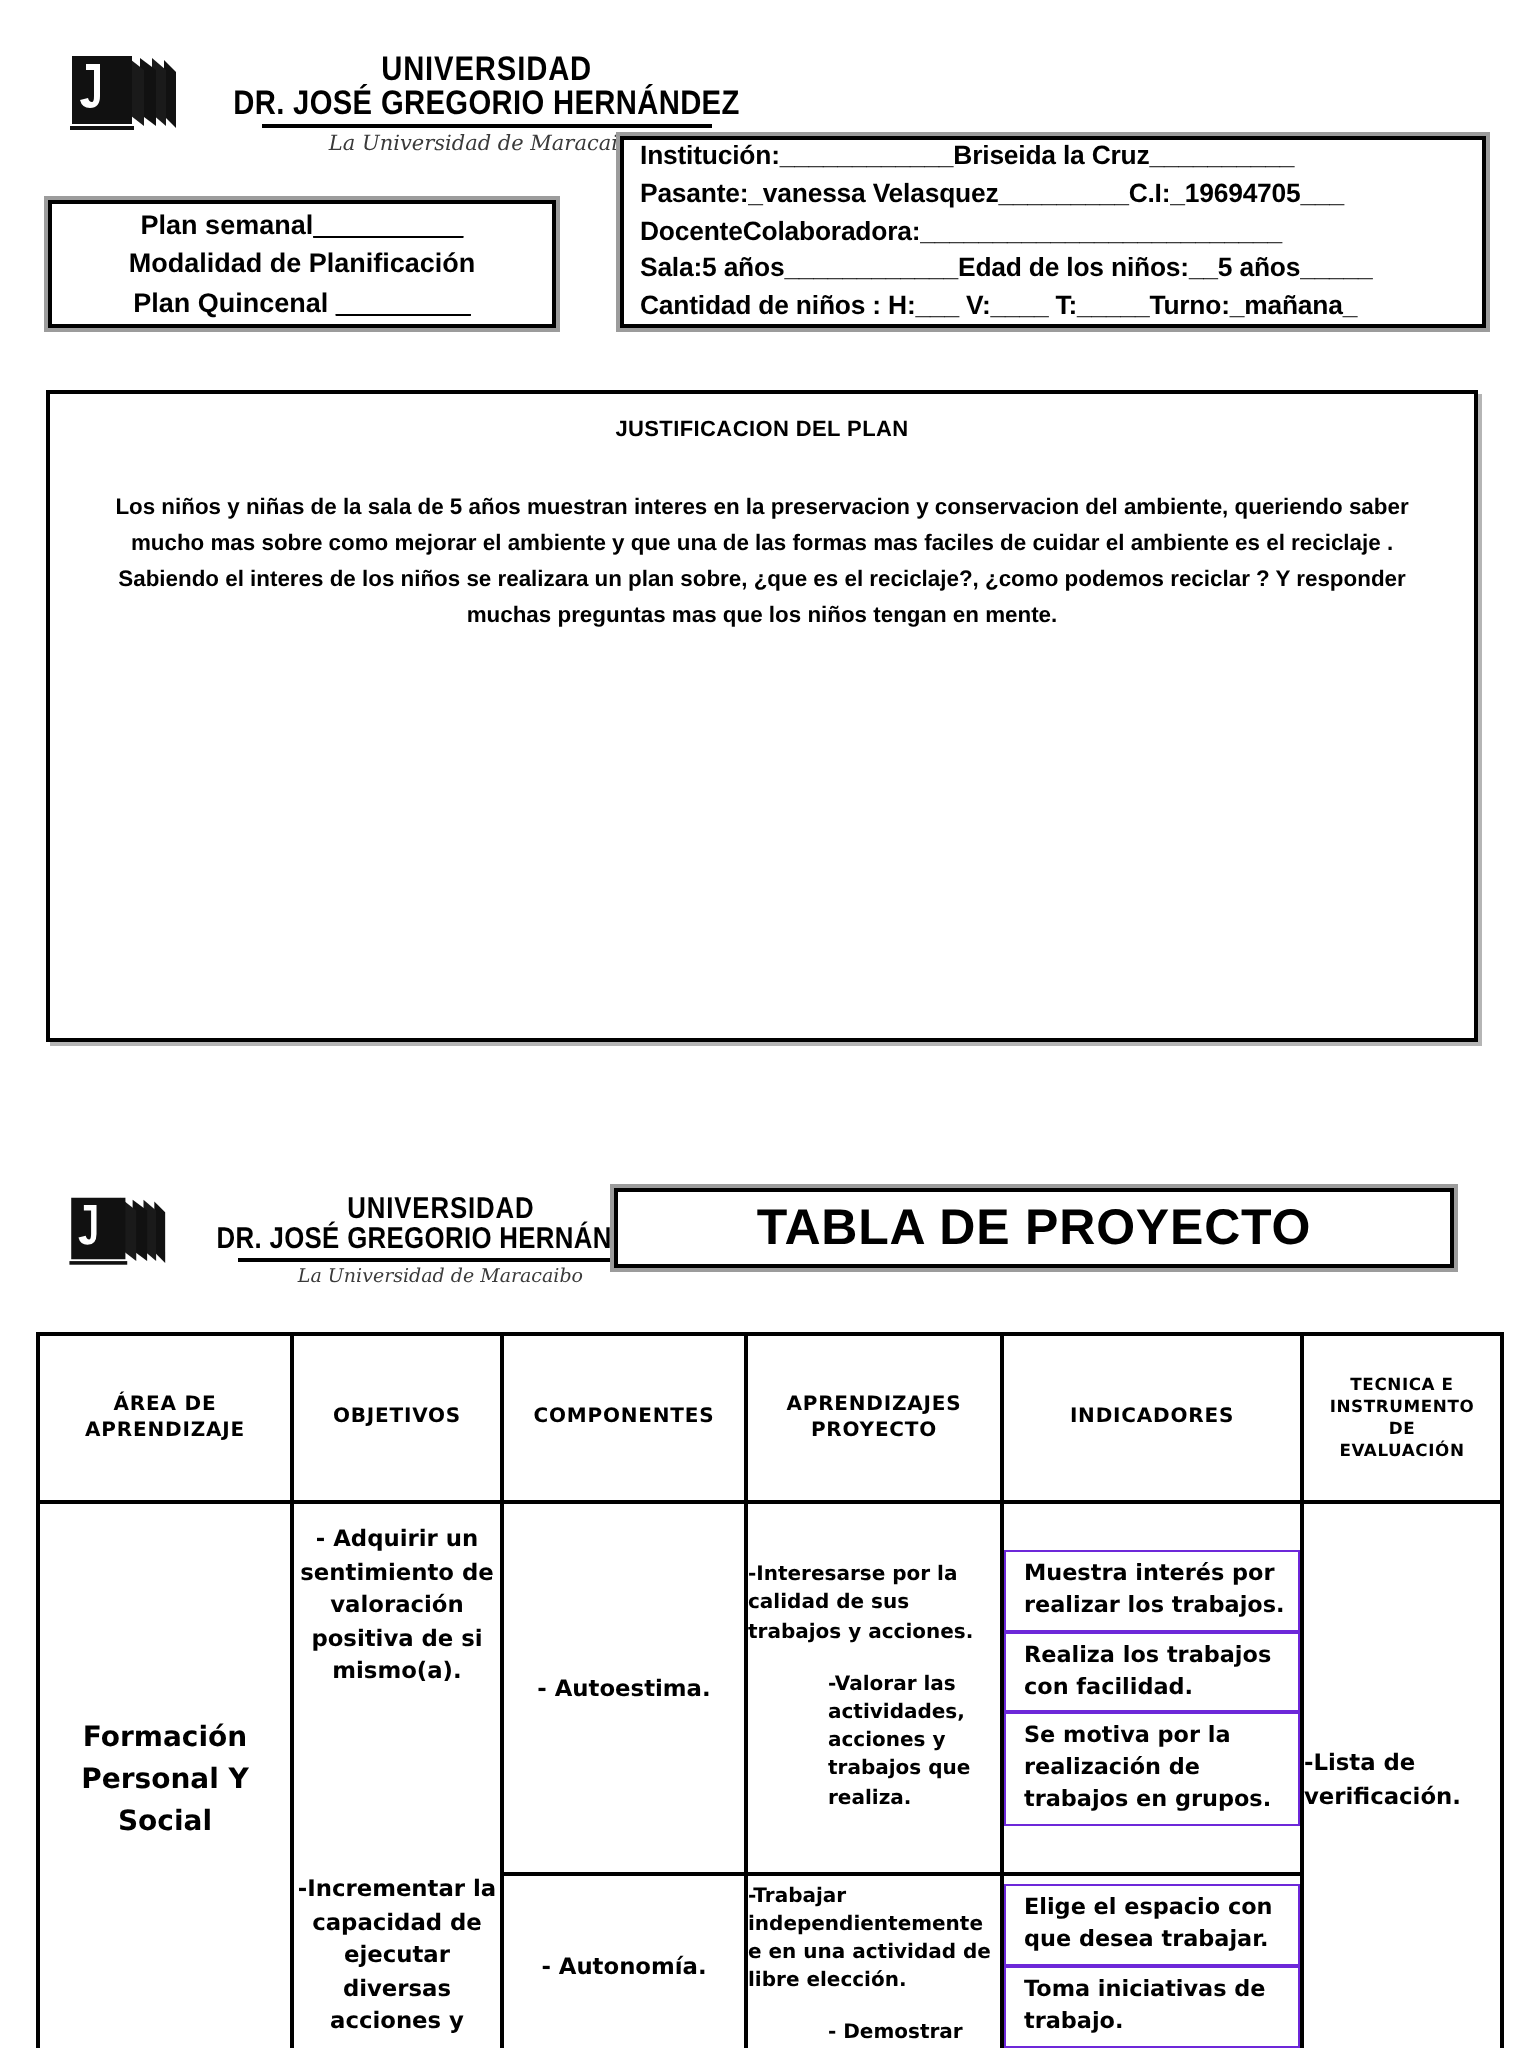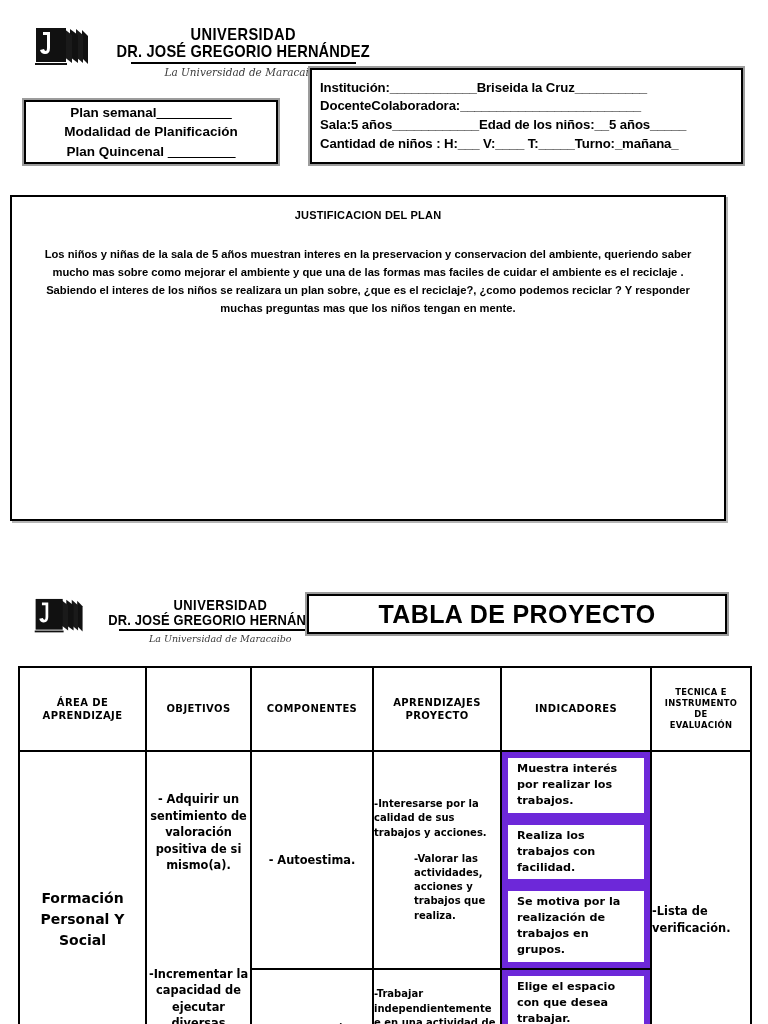--- a/index.html
+++ b/index.html
@@ -98,21 +98,21 @@
     font-weight: bold;
     font-size: 13.2px;
     line-height: 1.42;
     white-space: nowrap;
     letter-spacing: -0.1px;
   }
 
   
   #justificacion-box {
     position: absolute;
-    left: 10px; top: 195px; width: 716px; height: 326px;
+    left: 23px; top: 195px; width: 716px; height: 326px;
     border: 2px solid #000;
     background: #fff;
     box-sizing: border-box;
     box-shadow: 2px 2px 0 0 #b5b5b5;
   }
   #justificacion-title {
     text-align: center;
     font-weight: bold;
     font-size: 11px;
     letter-spacing: 0.2px;
@@ -212,21 +212,21 @@
     border-right: none;
     font-weight: bold;
     font-size: 11.2px;
     line-height: 1.42;
     padding: 3px 6px 4px 10px;
     vertical-align: top;
     background: #fff;
   }
   .ind-table tr:first-child td { border-top: none; }
   .ind-inner {
-    border: 6px solid #6d28d9;
+    border: 1px solid #6d28d9;
     padding: 3px 4px 4px 9px;
     box-sizing: border-box;
   }
   .ind-cellbox { padding: 0 !important; border: none !important; }
 </style>
 </head>
 <body>
 
 <div class="logo-block" id="logo-top" style="left:32px; top:26px;">
   <div class="logo-mark" style="width:62px;height:44px;">
@@ -257,20 +257,21 @@
     <div class="mod-line">
       <span>Plan Quincenal</span>
       <span class="ul">_________</span>
     </div>
   </div>
 </div>
 
 <div class="dbox" id="institucion-box">
   <div class="dbox-inner">
     <div class="inst-line">Institución:____________Briseida la Cruz__________</div>
+    <div class="inst-line">Pasante:_vanessa Velasquez_________C.I:_19694705___</div>
     <div class="inst-line">DocenteColaboradora:_________________________</div>
     <div class="inst-line">Sala:5 años____________Edad de los niños:__5 años_____</div>
     <div class="inst-line">Cantidad de niños : H:___   V:____ T:_____Turno:_mañana_</div>
   </div>
 </div>
 
 <div id="justificacion-box">
   <div id="justificacion-title">JUSTIFICACION DEL PLAN</div>
   <div id="justificacion-body">Los niños y niñas de la sala de 5 años muestran interes en la preservacion y conservacion del ambiente,  queriendo saber mucho mas sobre como mejorar el ambiente y que una de las formas mas faciles de cuidar el ambiente es el reciclaje . Sabiendo el interes de los niños se realizara un plan sobre,  ¿que es el reciclaje?, ¿como podemos reciclar ? Y responder muchas preguntas mas que los niños tengan en mente.</div>
 </div>

